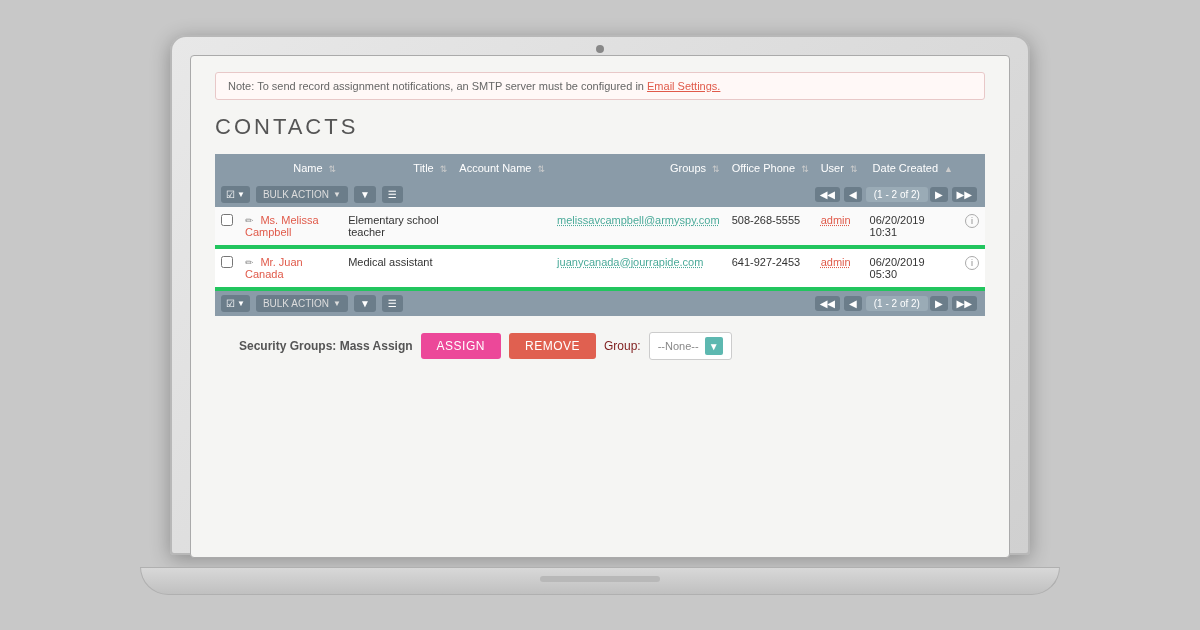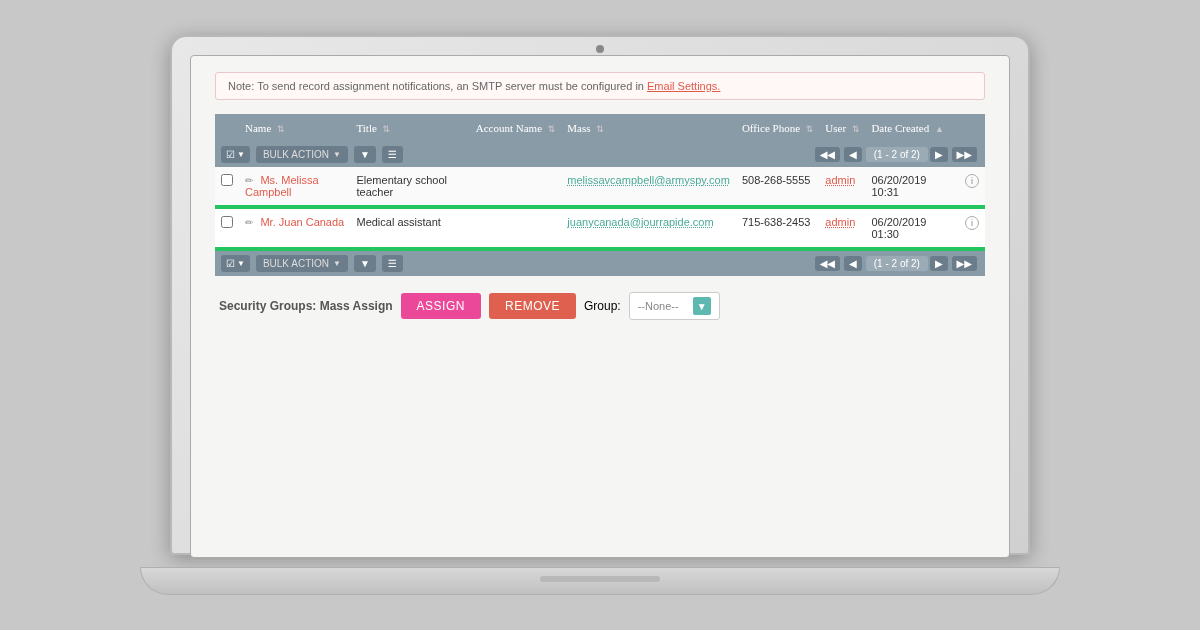--- a/index.html
+++ b/index.html
@@ -113,24 +113,23 @@
       font-size: 11px;
     }
 
     .contacts-table thead tr {
       background: #8a9ba8;
       color: #fff;
     }
 
     .contacts-table thead th {
       padding: 8px 6px;
-      text-align: left;
+      text-align: right;
       font-weight: normal;
       white-space: nowrap;
-      font-family: Liberation Serif, serif;
     }
 
     .contacts-table thead th .sort-icon {
       display: inline-block;
       margin-left: 3px;
       color: #ccc;
       font-size: 9px;
     }
 
     .toolbar-row td {
@@ -283,20 +282,21 @@
       align-items: center;
       gap: 8px;
       margin-top: 16px;
       padding-left: 4px;
     }
 
     .mass-assign-label {
       font-size: 12px;
       color: #555;
       font-weight: bold;
+      margin-left: 20px;
     }
 
     .assign-btn {
       background: #ec4899;
       color: #fff;
       border: none;
       border-radius: 3px;
       padding: 6px 16px;
       font-size: 12px;
       cursor: pointer;
@@ -309,33 +309,33 @@
       border: none;
       border-radius: 3px;
       padding: 6px 16px;
       font-size: 12px;
       cursor: pointer;
       letter-spacing: 0.5px;
     }
 
     .group-label {
       font-size: 12px;
-      color: #000000;
+      color: #7f1d1d;
     }
 
     .group-select {
       display: inline-flex;
       align-items: center;
       border: 1px solid #ccc;
       border-radius: 3px;
       background: #fff;
       padding: 4px 8px;
       font-size: 11px;
       color: #888;
-      gap: 14px;
+      gap: 6px;
     }
 
     .group-select .dropdown-arrow {
       display: inline-flex;
       align-items: center;
       justify-content: center;
       background: #5db8b0;
       color: #fff;
       width: 18px;
       height: 18px;
@@ -368,39 +368,40 @@
   <div class="laptop-body">
     <div class="laptop-camera"></div>
     <div class="laptop-screen">
       <div class="screen-content">
 
         <div class="notification-bar">
           <span>Note: To send record assignment notifications, an SMTP server must be configured in </span>
           <a href="#">Email Settings.</a>
         </div>
 
+        <div class="page-title">CONTACTS</div>
 
         <table class="contacts-table">
           <thead>
             <tr>
               <th style="width:20px;"></th>
               <th>
                 <span>Name</span>
                 <span class="sort-icon">⇅</span>
               </th>
               <th>
                 <span>Title</span>
                 <span class="sort-icon">⇅</span>
               </th>
               <th>
                 <span>Account Name</span>
                 <span class="sort-icon">⇅</span>
               </th>
               <th>
-                <span>Mass</span>
+                <span>Groups</span>
                 <span class="sort-icon">⇅</span>
               </th>
               <th>
                 <span>Office Phone</span>
                 <span class="sort-icon">⇅</span>
               </th>
               <th>
                 <span>User</span>
                 <span class="sort-icon">⇅</span>
               </th>
@@ -472,25 +473,25 @@
               </td>
               <td>
                 <span class="edit-icon">✏</span>
                 <a href="#" class="contact-link">Mr. Juan Canada</a>
               </td>
               <td>Medical assistant</td>
               <td></td>
               <td>
                 <a href="#" class="email-link">juanycanada@jourrapide.com</a>
               </td>
-              <td>715-638-2453</td>
+              <td>641-927-2453</td>
               <td>
                 <a href="#" class="admin-link">admin</a>
               </td>
-              <td>06/20/2019 01:30</td>
+              <td>06/20/2019 05:30</td>
               <td>
                 <span class="info-icon">i</span>
               </td>
             </tr>
 
             <tr class="toolbar-row-bottom">
               <td colspan="9">
                 <div class="toolbar-full">
                   <div class="toolbar-left">
                     <button class="checkbox-btn">

